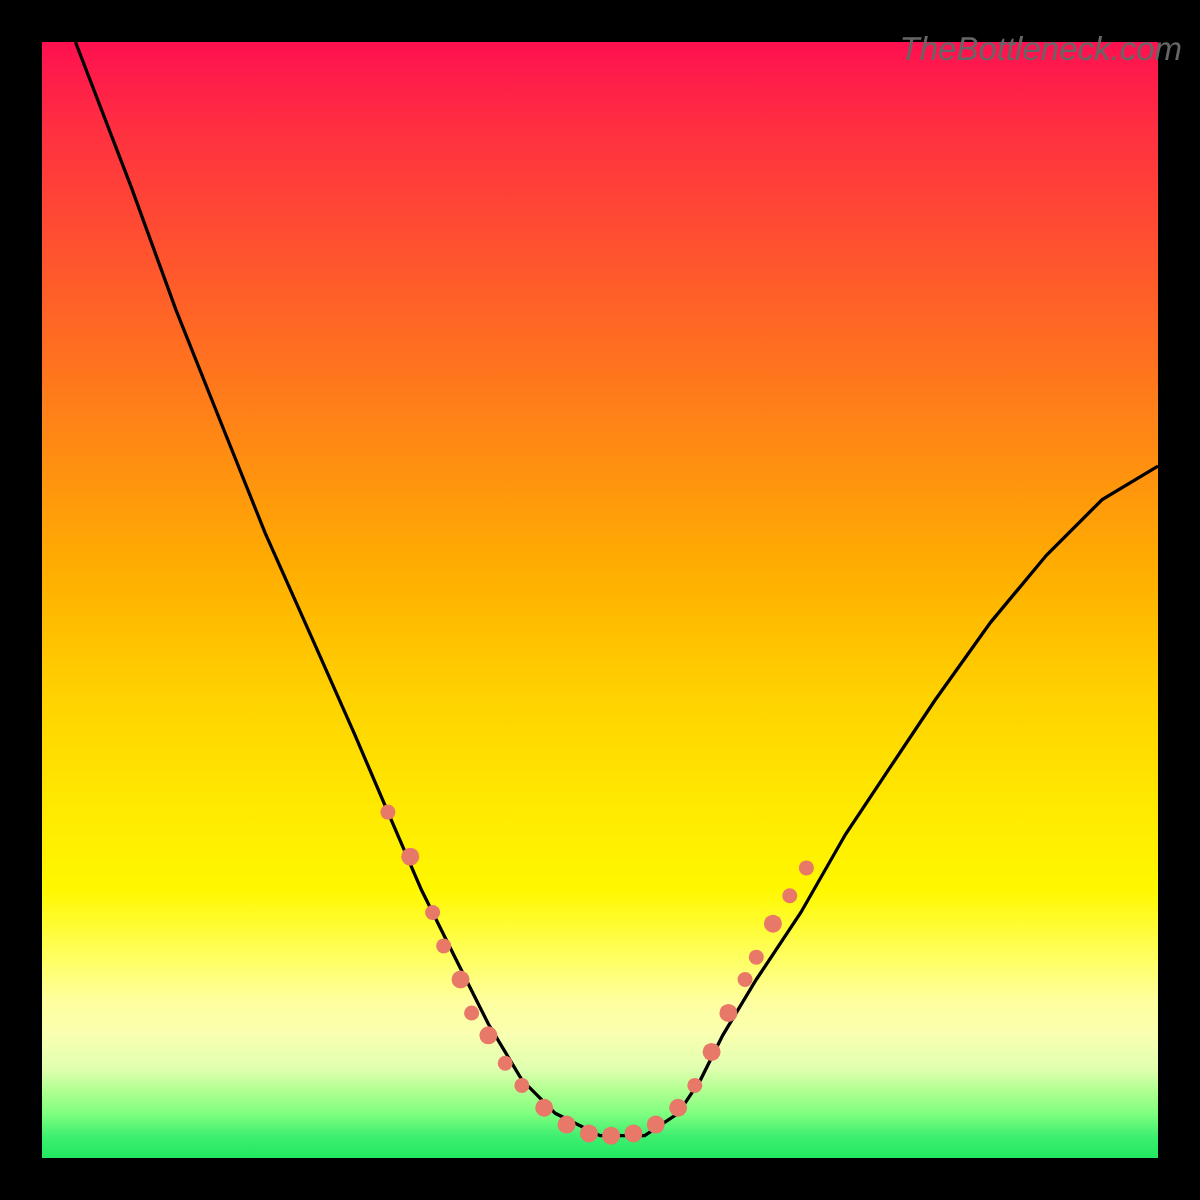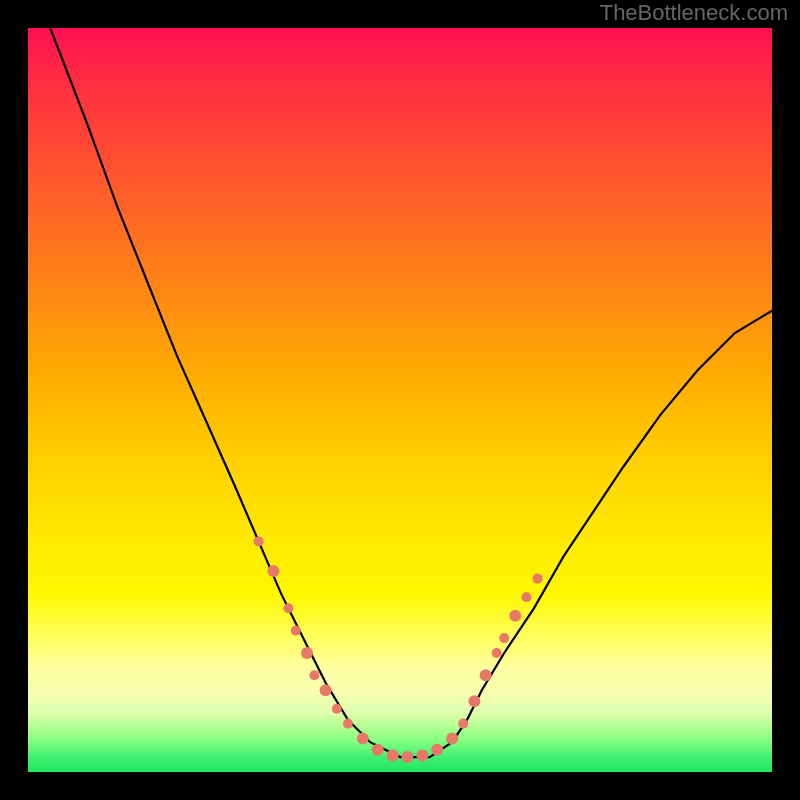--- a/index.html
+++ b/index.html
@@ -6,26 +6,27 @@
   body {
     width: 800px;
     height: 800px;
     background: #000;
     position: relative;
     overflow: hidden;
     font-family: Arial, sans-serif;
   }
   .watermark {
     position: absolute;
-    top: 0;
+    top: 20px;
     right: 12px;
     color: #666;
     font-size: 22px;
     font-weight: 500;
     z-index: 10;
+    font-style: italic;
   }
   .plot-area {
     position: absolute;
     left: 28px;
     top: 28px;
     width: 744px;
     height: 744px;
     background: linear-gradient(to bottom,
       #ff1050 0%,
       #ff3040 8%,

